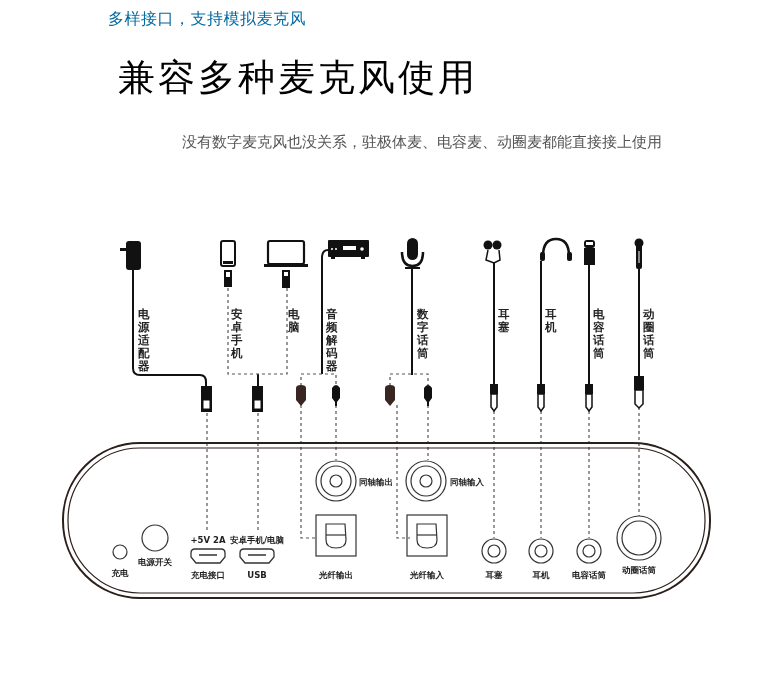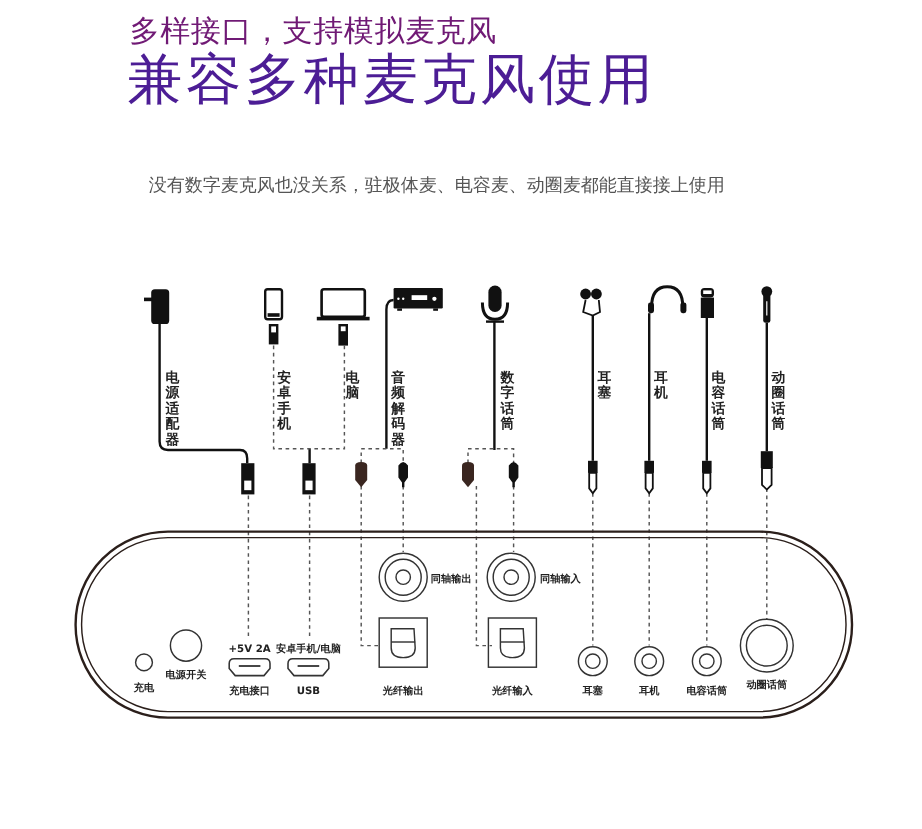--- a/index.html
+++ b/index.html
@@ -1,23 +1,23 @@
 <!DOCTYPE html>
 <html><head>
 <meta charset="utf-8">
 <style>
   html, body { margin: 0; padding: 0; background: #ffffff; }
   body { width: 768px; height: 691px; position: relative; overflow: hidden;
          font-family: "DejaVu Sans", "Liberation Sans", sans-serif; }
-  .subtitle { position: absolute; left: 108px; top: 9px; font-size: 25px; color: #701a75;
+  .subtitle { position: absolute; left: 108px; top: 9px; font-size: 16px; color: #0369a1;
               letter-spacing: 0.5px; margin: 0; font-weight: normal; }
-  .title { position: absolute; left: 106px; top: 38px; font-size: 46px; color: #4c1d95;
-           letter-spacing: 3px; margin: 0; font-weight: normal; line-height: 56px; }
+  .title { position: absolute; left: 106px; top: 38px; font-size: 37px; color: #000000;
+           letter-spacing: 3px; margin: 12px; font-weight: normal; line-height: 56px; }
   .desc { position: absolute; left: 108px; top: 124px; font-size: 15px; color: #555555;
-          line-height: 28px; margin: 16px; width: 620px; }
+          line-height: 28px; margin: 4px; width: 620px; text-align: center; }
   svg.diagram { position: absolute; left: 0; top: 0; }
   svg text { font-family: "DejaVu Sans", "Liberation Sans", sans-serif; fill: #222; }
   .vlabel { font-size: 11.5px; font-weight: bold; }
   .plabel { font-size: 8.5px; font-weight: bold; }
 </style>
 </head>
 <body>
 
 <h2 class="subtitle">多样接口，支持模拟麦克风</h2>
 <h1 class="title">兼容多种麦克风使用</h1>

